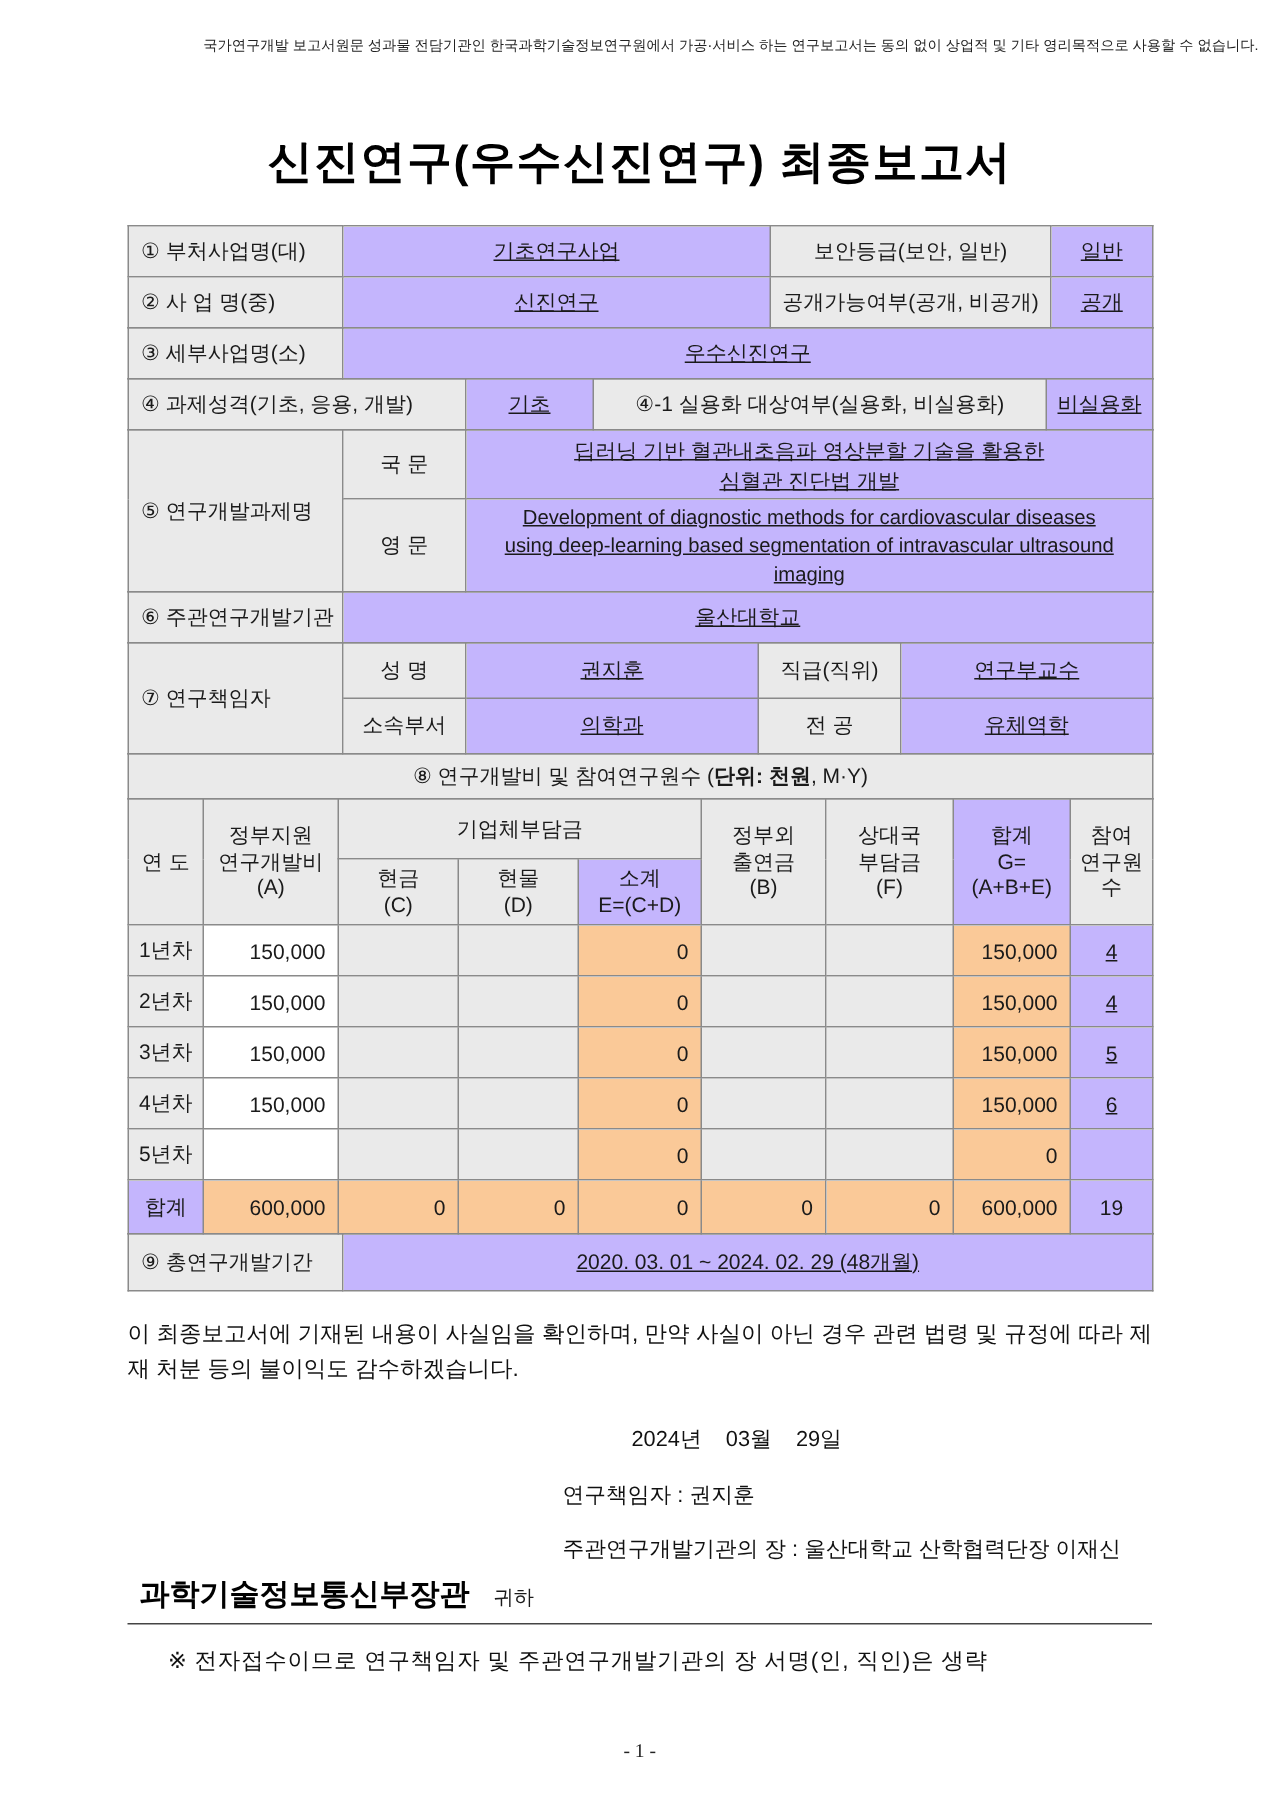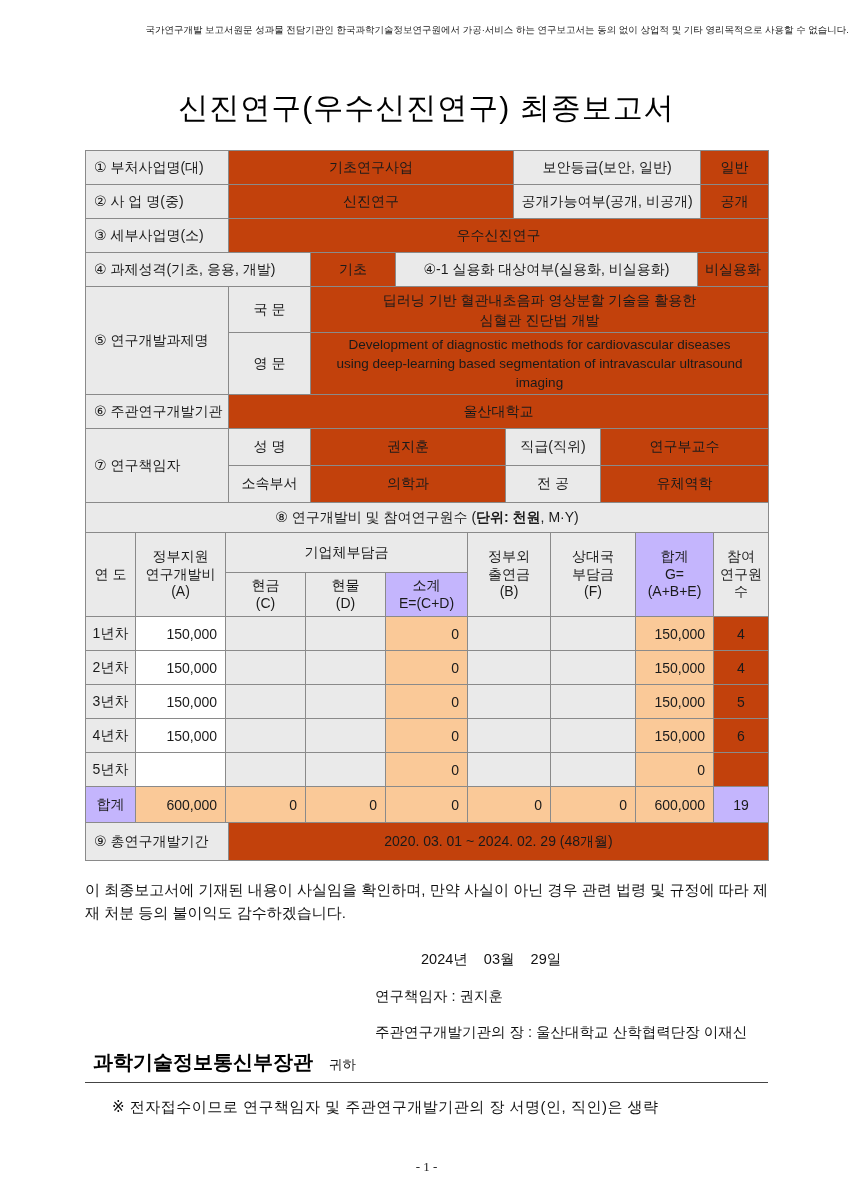--- a/index.html
+++ b/index.html
@@ -5,50 +5,50 @@
   * { margin: 0; padding: 0; box-sizing: border-box; }
   html, body {
     width: 849px; height: 1200px;
     background: #ffffff;
     font-family: "Liberation Sans", "DejaVu Sans", sans-serif;
     color: #1a1a1a;
     position: relative;
     overflow: hidden;
   }
   .disclaimer {
-    position: absolute; top: 24px; right: 0;
+    position: absolute; top: 24px; right: 10px;
     font-size: 9.5px; color: #222; letter-spacing: 0px;
   }
   .container {
     position: absolute; left: 85px; top: 0; width: 683px;
   }
   .doc-title {
     margin-top: 88px;
     text-align: center;
-    font-size: 30px; font-weight: normal; letter-spacing: 1px;
+    font-size: 30px; font-weight: bold; letter-spacing: 1px;
     color: #000;
   }
   table {
     width: 683px;
     border-collapse: collapse;
     table-layout: fixed;
     font-size: 14px;
   }
   table + table, .tbl-follow { margin-top: -1px; }
   td {
     border: 1px solid #8a8a8a;
     vertical-align: middle;
     text-align: center;
     padding: 2px 4px;
     overflow: hidden;
   }
   .first-table { margin-top: 21px; }
   .lbl  { background: #eaeaea; text-align: left; padding-left: 8px; }
   .lblc { background: #eaeaea; text-align: center; }
-  .val  { background: #c2410c; text-align: center; }
+  .val  { background: #c4b5fd; text-align: center; text-decoration: underline; }
   .num  { background: #ffffff; text-align: right; padding-right: 8px; }
   .gray { background: #eaeaea; }
   .orange { background: #c4b5fd; }
   .orange.num { background: #fac998; }
   .pre { white-space: pre-line; line-height: 1.25; }
   .h34 td { height: 34px; }
   .h30 td { height: 30px; }
   .h35 td { height: 37px; }
   .h36 td { height: 36px; }
   .h38 td { height: 38px; }

